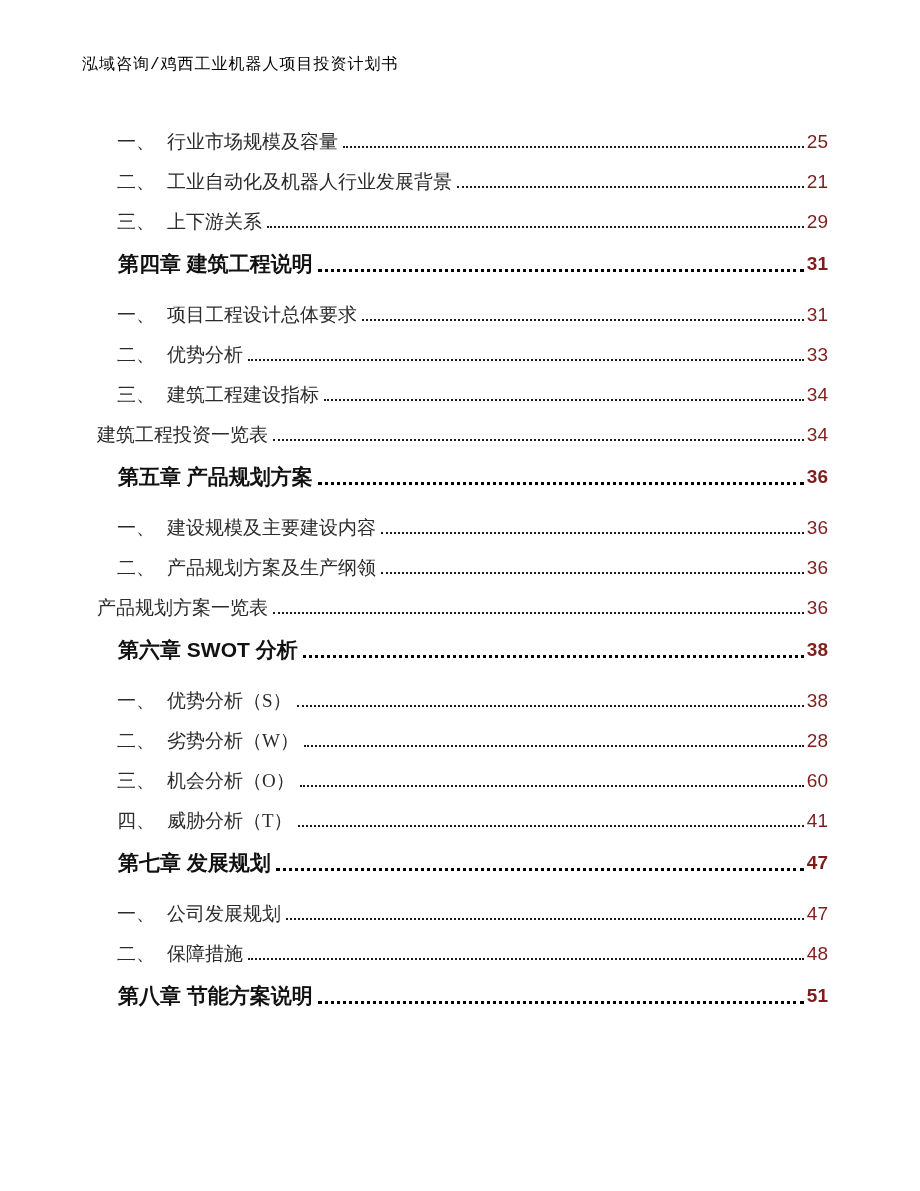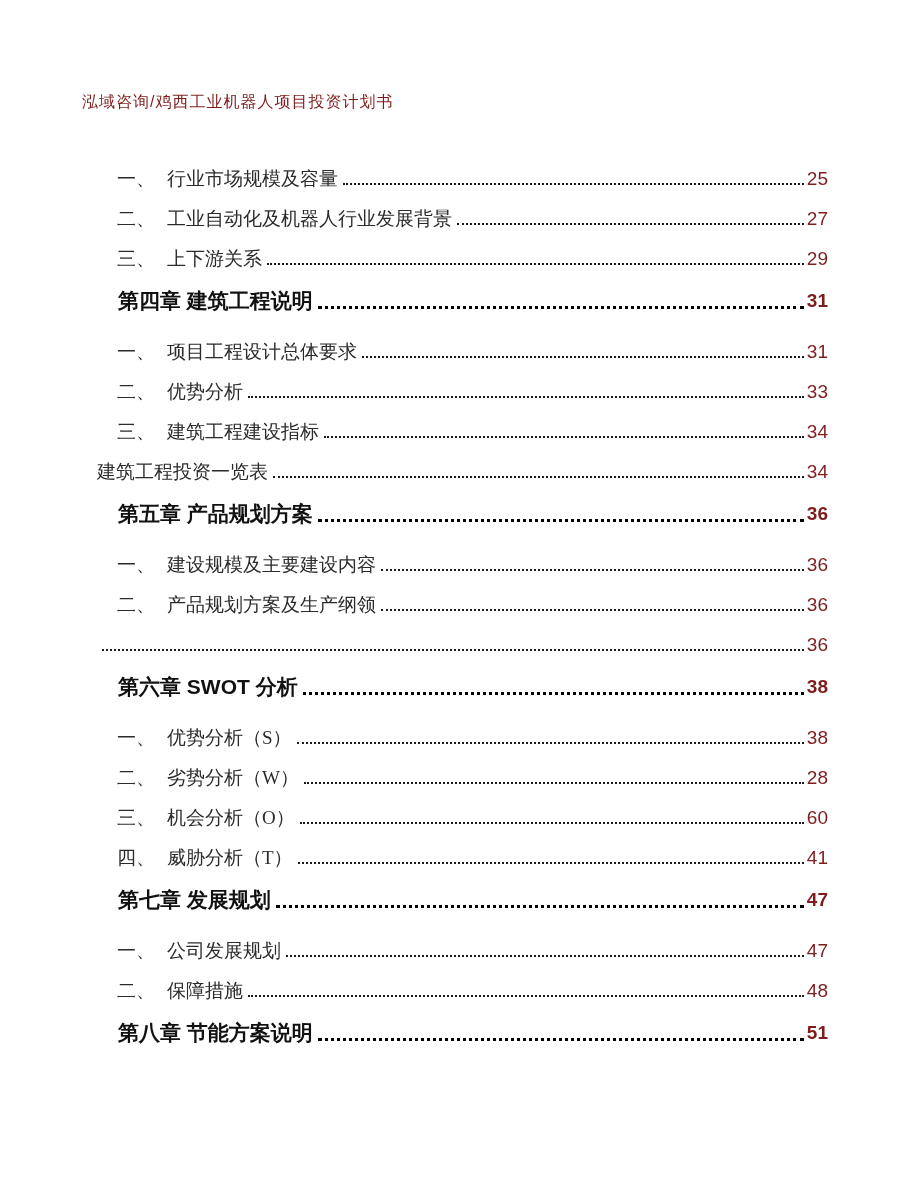--- a/index.html
+++ b/index.html
@@ -10,27 +10,26 @@
   .page {
     position: relative;
     width: 920px;
     height: 1191px;
     background: #ffffff;
     overflow: hidden;
     box-sizing: border-box;
     padding: 55px 92px 0 82px;
   }
   .doc-header {
-    font-family: Liberation Sans, sans-serif;
+    font-family: Liberation Mono, monospace;
     font-size: 16px;
     line-height: 20px;
-    color: #7f1d1d;
+    color: #000000;
     letter-spacing: 1px;
     white-space: nowrap;
-    margin-top: 37px;
   }
   .toc-list {
     margin-top: 54px;
   }
   .toc-row {
     display: flex;
     align-items: flex-end;
     white-space: nowrap;
   }
   
@@ -105,21 +104,21 @@
       <div class="toc-row item">
     <span class="toc-num">一、</span>
     <span class="toc-label">行业市场规模及容量</span>
     <span class="toc-dots"></span>
     <span class="toc-page">25</span>
   </div>
       <div class="toc-row item">
     <span class="toc-num">二、</span>
     <span class="toc-label">工业自动化及机器人行业发展背景</span>
     <span class="toc-dots"></span>
-    <span class="toc-page">27</span>
+    <span class="toc-page">21</span>
   </div>
       <div class="toc-row item">
     <span class="toc-num">三、</span>
     <span class="toc-label">上下游关系</span>
     <span class="toc-dots"></span>
     <span class="toc-page">29</span>
   </div>
       <div class="toc-row chapter">
 
     <span class="toc-label">第四章 建筑工程说明</span>
@@ -163,20 +162,21 @@
     <span class="toc-page">36</span>
   </div>
       <div class="toc-row item">
     <span class="toc-num">二、</span>
     <span class="toc-label">产品规划方案及生产纲领</span>
     <span class="toc-dots"></span>
     <span class="toc-page">36</span>
   </div>
       <div class="toc-row plain">
 
+    <span class="toc-label">产品规划方案一览表</span>
     <span class="toc-dots"></span>
     <span class="toc-page">36</span>
   </div>
       <div class="toc-row chapter">
 
     <span class="toc-label">第六章 SWOT 分析</span>
     <span class="toc-dots"></span>
     <span class="toc-page">38</span>
   </div>
       <div class="toc-row item">

